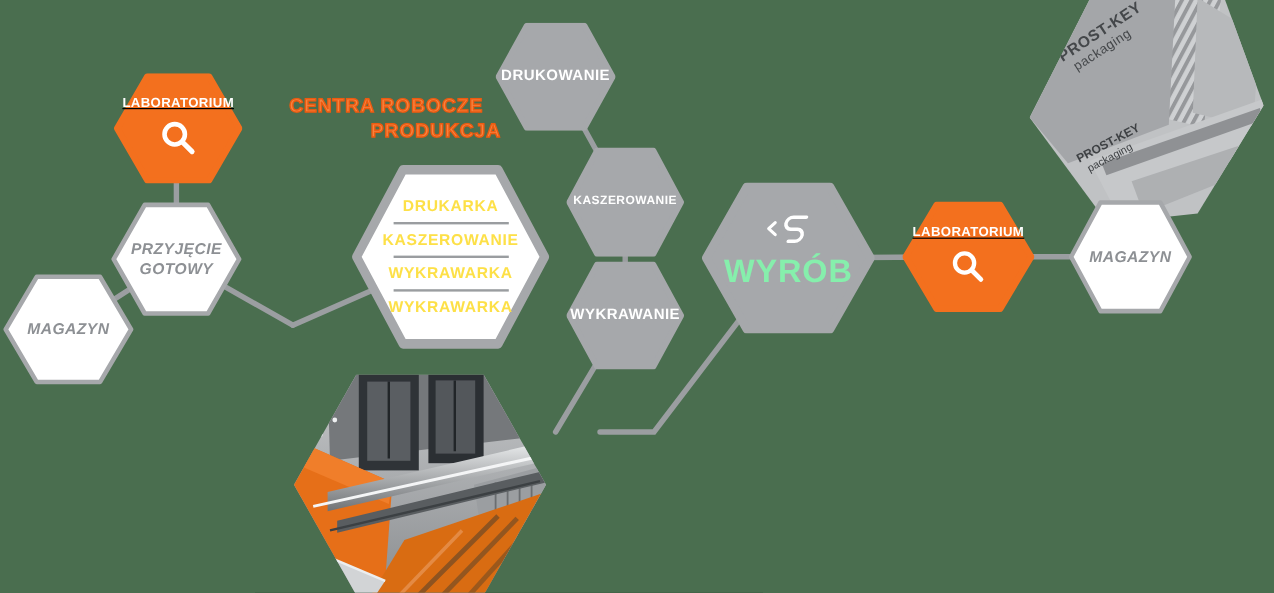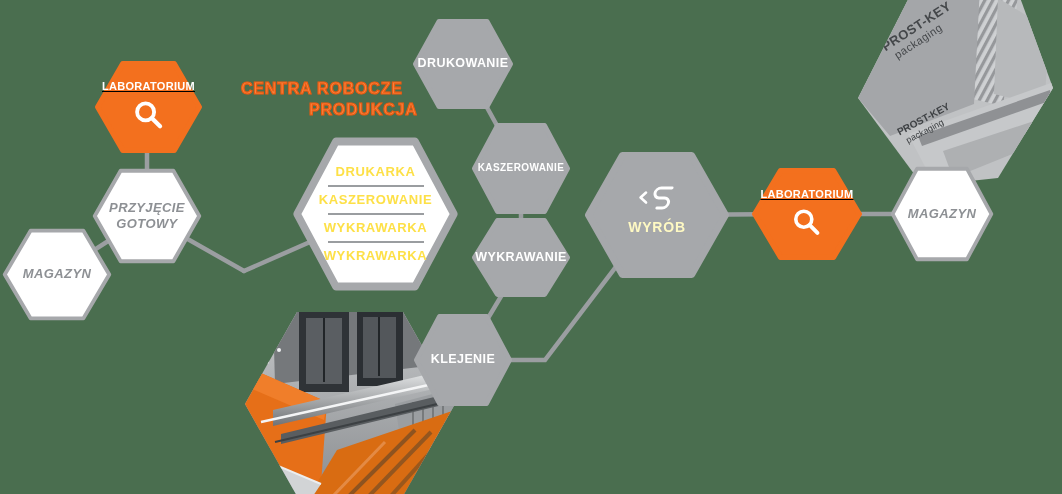--- a/index.html
+++ b/index.html
@@ -18,40 +18,40 @@
   .hex .shape{position:absolute;left:0;top:0;width:100%;height:100%;}
   .p-gray{fill:#a6a8ab;stroke:#a6a8ab;stroke-width:10;stroke-linejoin:round;}
   .p-orange{fill:#f3701e;stroke:#f3701e;stroke-width:10;stroke-linejoin:round;}
   .p-white{fill:#ffffff;stroke:#a6a8ab;stroke-width:7;stroke-linejoin:round;}
   .p-white-thick{fill:#ffffff;stroke:#a6a8ab;stroke-width:9;stroke-linejoin:round;}
   .content{position:absolute;inset:0;display:flex;flex-direction:column;
     align-items:center;justify-content:center;text-align:center;line-height:1.25;}
   .lbl-white{color:#ffffff;font-weight:700;font-size:12.5px;letter-spacing:.4px;}
   .lbl-white-sm{color:#ffffff;font-weight:700;font-size:11px;letter-spacing:.3px;}
   .lbl-gray{color:#8d9094;font-weight:700;font-size:13px;letter-spacing:.4px;font-style:italic;}
-  .lbl-big{color:#fef9c3;font-weight:700;font-size:14px;letter-spacing:.8px;line-height:1.0;}
+  .lbl-big{color:#86efac;font-weight:700;font-size:27px;letter-spacing:.8px;line-height:1.0;}
   .divider{width:96px;height:2px;background:#9a9da0;margin:5px 0;}
   .machine-row{color:#fde047;font-weight:700;font-size:13px;letter-spacing:.6px;}
   
   .heading{
     position:absolute;z-index:4;font-size:16px;font-weight:800;letter-spacing:.8px;
     color:#f6833f;-webkit-text-stroke:1.1px #ec5a10;text-shadow:0 0 1px #ec5a10;
     white-space:nowrap;
   }
   #heading-line1{left:241px;top:80px;}
   #heading-line2{left:309px;top:101px;}
   
   #n-magazyn-in{left:2px;top:228px;width:110px;height:93px;}
   #n-przyjecie{left:92px;top:168px;width:110px;height:96px;}
   #n-lab-in{left:95px;top:61px;width:107px;height:92px;}
   #n-polfabrykat{left:190px;top:225px;width:108px;height:92px;}
   #n-centra{left:293px;top:137px;width:165px;height:154px;}
   #n-drukowanie{left:413px;top:19px;width:100px;height:90px;}
   #n-kaszerowanie{left:472px;top:123px;width:98px;height:91px;}
-  #n-wykrawanie{left:472px;top:218px;width:98px;height:79px;}
+  #n-wykrawanie{left:472px;top:218px;width:98px;height:90px;}
   #n-klejenie{left:414px;top:314px;width:98px;height:92px;}
   #n-wyrob{left:585px;top:152px;width:144px;height:126px;}
   #n-lab-out{left:752px;top:168px;width:110px;height:92px;}
   #n-magazyn-out{left:890px;top:166px;width:104px;height:96px;}
   #photo-machine{left:245px;top:312px;width:210px;height:184px;}
   #photo-packaging{left:848px;top:-14px;width:216px;height:212px;}
   .hex-lab .content{padding-top:0;gap:6px;text-decoration:underline;}
   #n-wyrob .content{padding-bottom:16px;gap:5px;}
   .brand-big{fill:#44474a;font-weight:700;font-size:13px;letter-spacing:.5px;}
   .brand-big2{fill:#44474a;font-weight:400;font-size:11px;letter-spacing:.5px;}
@@ -227,28 +227,20 @@
 
   <div class="hex" id="n-wykrawanie">
     <svg class="shape" viewBox="0 0 200 174" preserveAspectRatio="none">
       <polygon class="p-gray" points="52,5 148,5 195,87 148,169 52,169 5,87"></polygon>
     </svg>
     <div class="content">
         <span class="lbl-white">WYKRAWANIE</span>
       </div>
   </div>
 
-  <div class="hex" id="n-klejenie">
-    <svg class="shape" viewBox="0 0 200 174" preserveAspectRatio="none">
-      <polygon class="p-gray" points="52,5 148,5 195,87 148,169 52,169 5,87"></polygon>
-    </svg>
-    <div class="content">
-        <span class="lbl-white">KLEJENIE</span>
-      </div>
-  </div>
 
   <div class="hex" id="n-wyrob">
     <svg class="shape" viewBox="0 0 200 174" preserveAspectRatio="none">
       <polygon class="p-gray" points="52,5 148,5 195,87 148,169 52,169 5,87"></polygon>
     </svg>
     <div class="content">
       <svg width="42" height="34" viewBox="0 0 46 36">
         <polyline points="11,12 5,17.5 11,23" fill="none" stroke="#ffffff" stroke-width="2.8" stroke-linecap="round" stroke-linejoin="round"></polyline>
         <path d="M36,7 H24 a5.5,5.5 0 0 0 0,11 h6 a5.5,5.5 0 0 1 0,11 H24" fill="none" stroke="#ffffff" stroke-width="3.2" stroke-linecap="round" transform="skewX(-12) translate(5,0)"></path>
       </svg>

